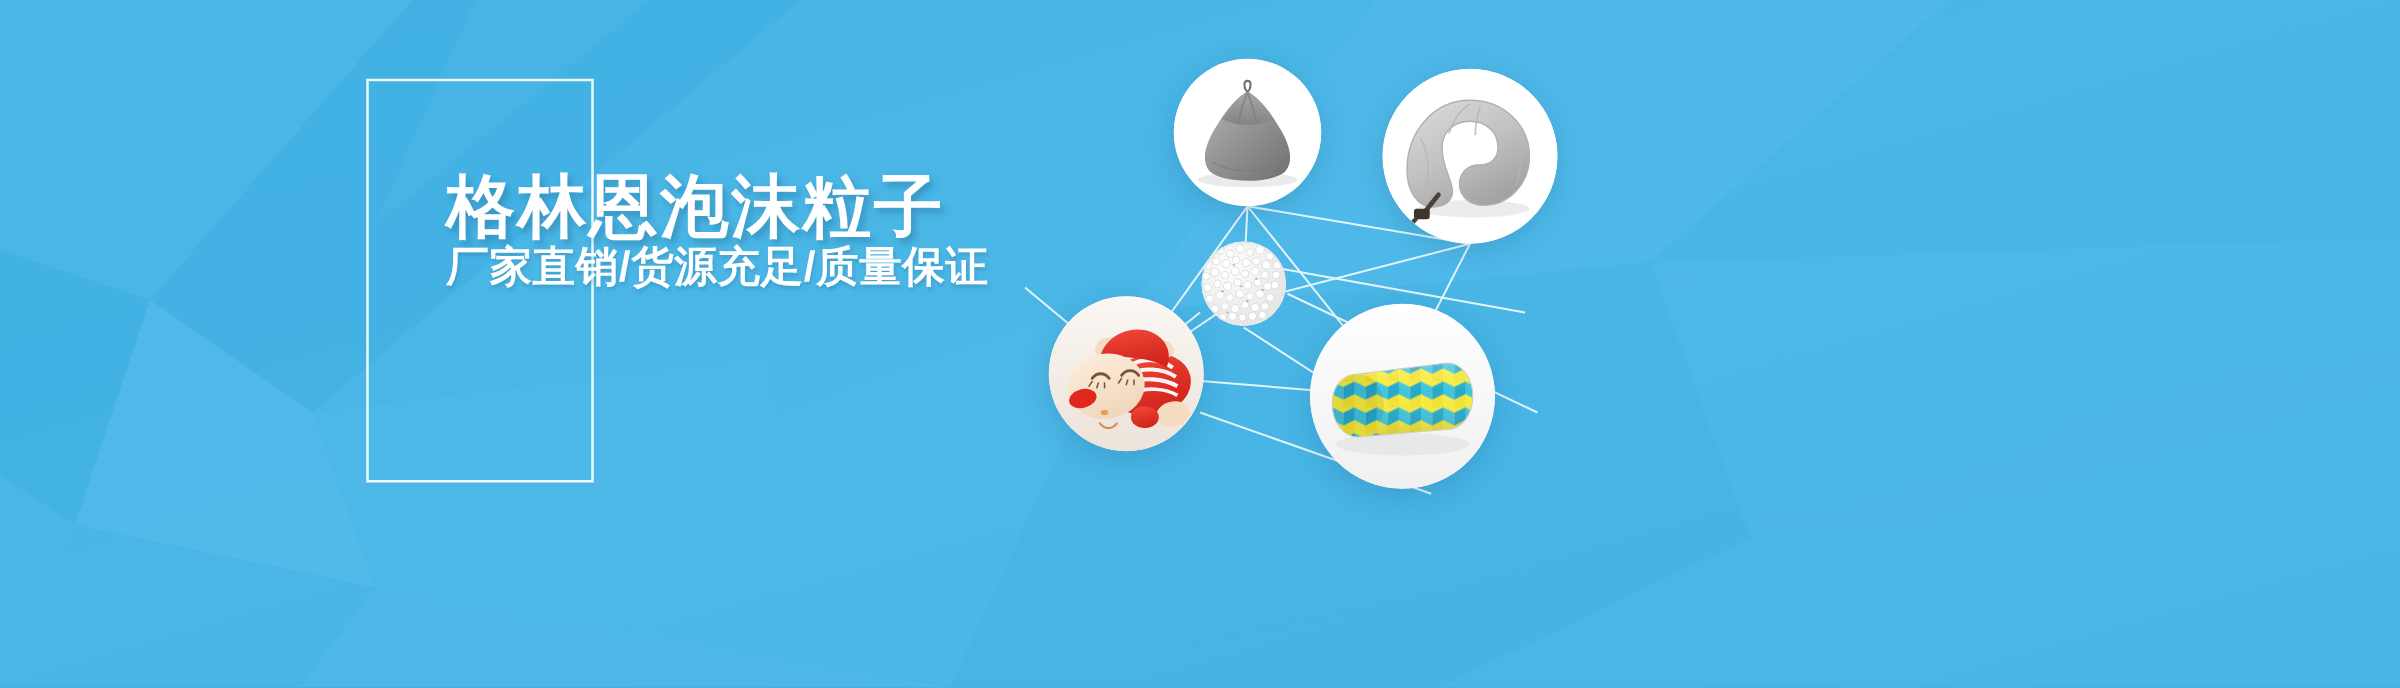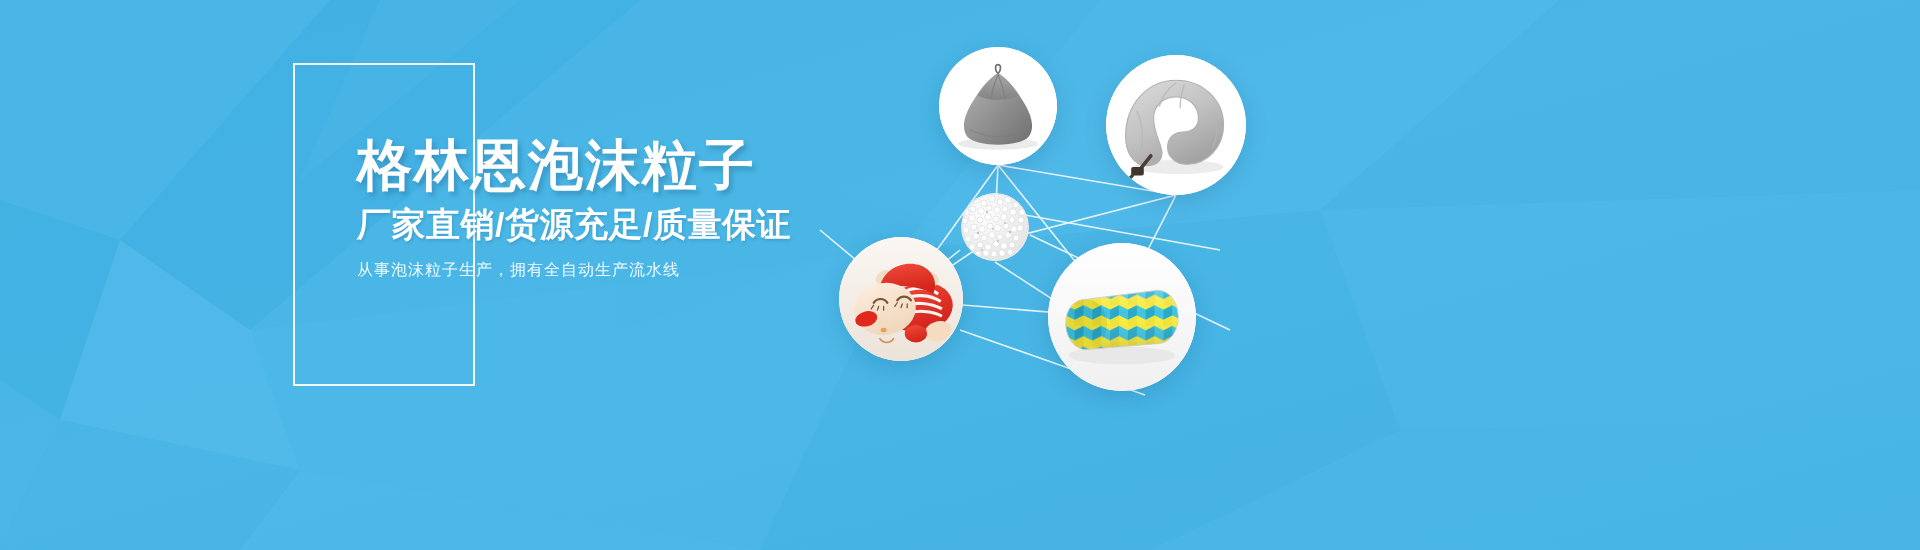--- a/index.html
+++ b/index.html
@@ -46,21 +46,20 @@
   #headline {
     font-size:55px;
     font-weight:bold;
     color:#ffffff;
     letter-spacing:2px;
     line-height:1.08;
     text-shadow:3px 4px 5px rgba(40,110,150,0.45);
     white-space:nowrap;
   }
   #subhead {
-    margin-top:10px;
     font-size:34px;
     font-weight:bold;
     color:#ffffff;
     letter-spacing:0.5px;
     line-height:1.15;
     text-shadow:1px 2px 3px rgba(40,110,150,0.30);
     white-space:nowrap;
   }
   #tagline {
     margin-top:16px;
@@ -140,21 +139,20 @@
       <polygon points="1000,60 1240,30 1120,230" fill="#4fb9e8" opacity="0.3"></polygon>
       <polygon points="600,140 940,220 620,330" fill="#49b5e5" opacity="0.3"></polygon>
     </g>
   </svg>
 
   <div id="deco-frame"></div>
 
   <div id="text-block">
     <div id="headline">格林恩泡沫粒子</div>
     <div id="subhead">厂家直销/货源充足/质量保证</div>
-    <div id="tagline">从事泡沫粒子生产，拥有全自动生产流水线</div>
   </div>
 
   <div id="constellation">
 
     <svg id="net-lines" viewBox="0 0 1120 550" preserveAspectRatio="none">
       <g stroke="#ffffff" stroke-width="1.6" opacity="0.85" fill="none">
         <line x1="198" y1="165" x2="195" y2="225"></line>
         <line x1="198" y1="165" x2="322" y2="320"></line>
         <line x1="198" y1="165" x2="101" y2="300"></line>
         <line x1="376" y1="195" x2="210" y2="238"></line>

